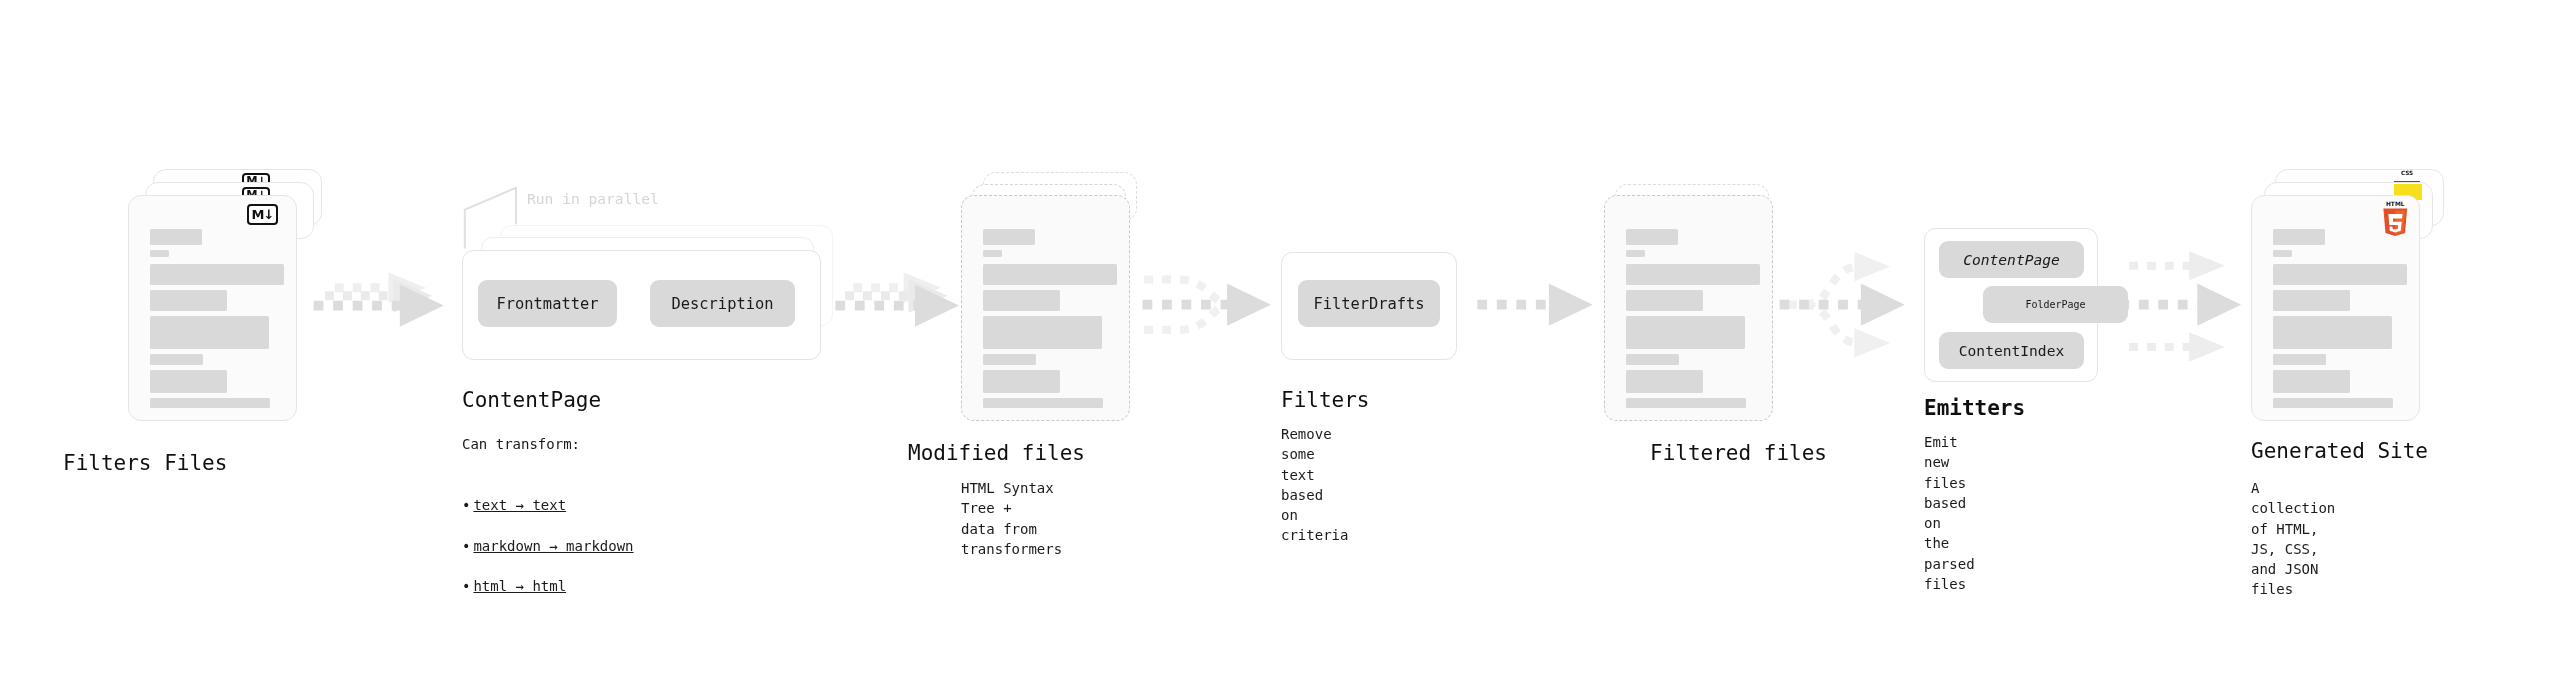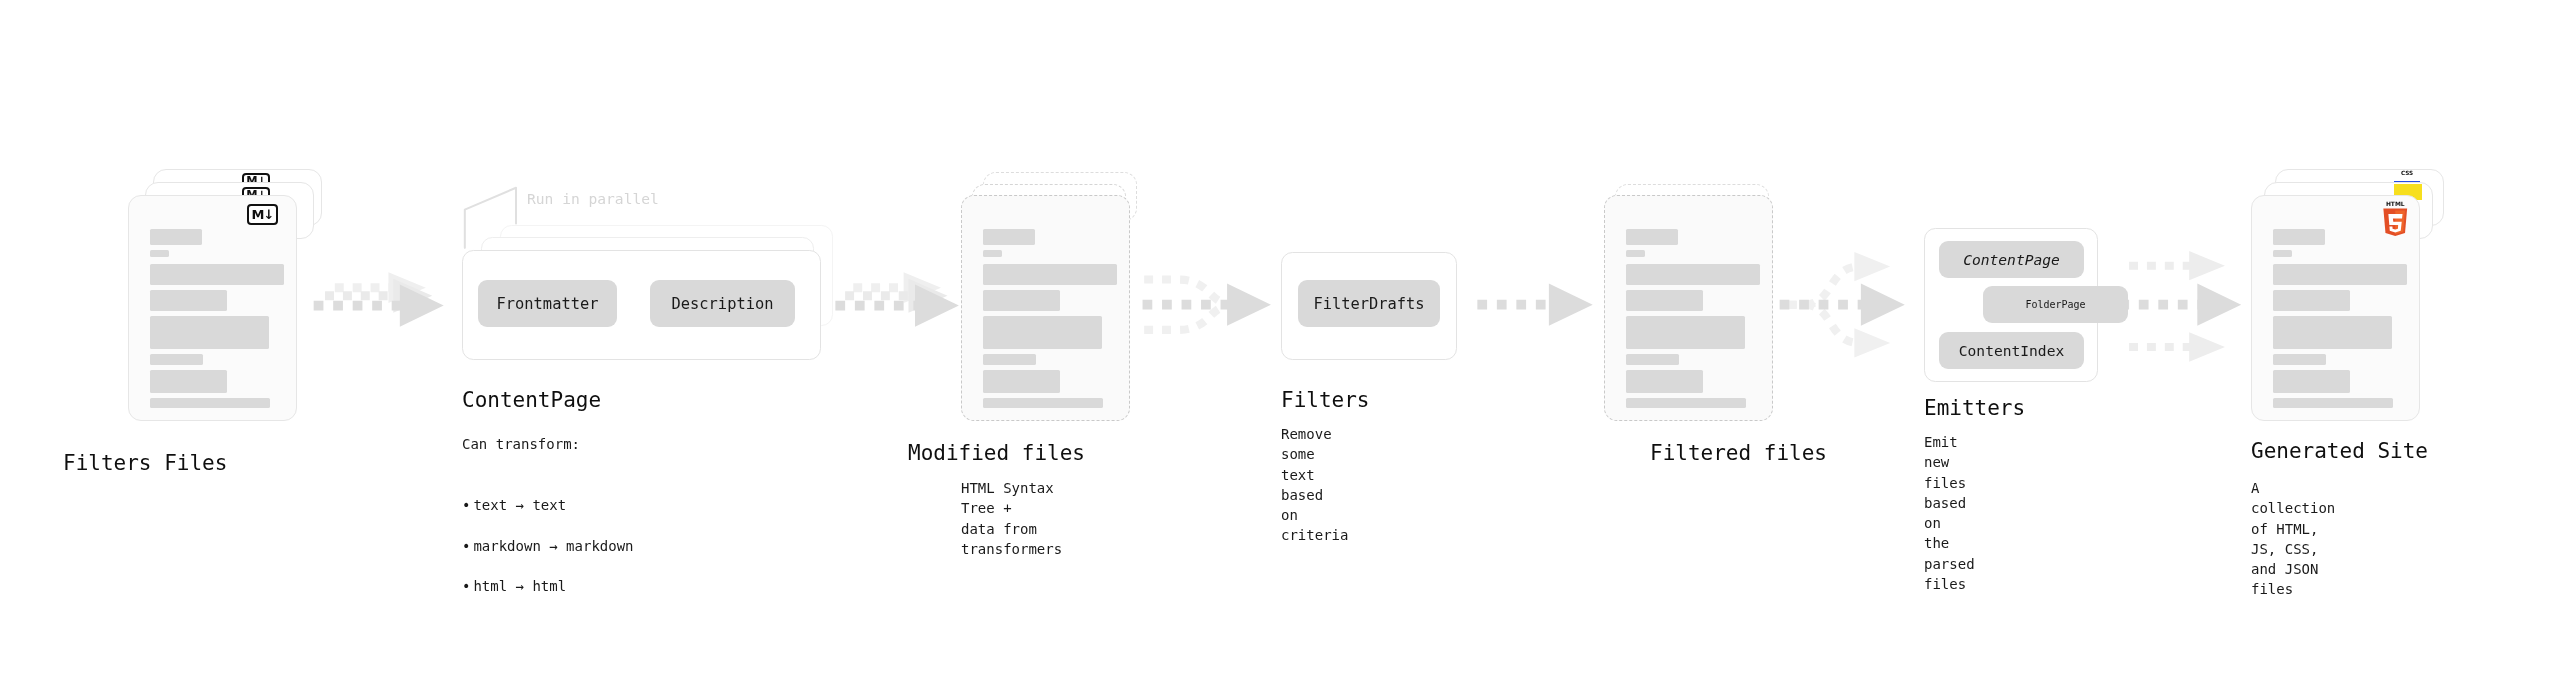--- a/index.html
+++ b/index.html
@@ -125,21 +125,21 @@
     font-family: "DejaVu Sans Mono", "Liberation Mono", monospace;
   }
   .sub {
     position: absolute;
     font-size: 14px;
     line-height: 1.45;
     color: #1a1a1a;
     white-space: pre-line;
     font-family: "DejaVu Sans Mono", "Liberation Mono", monospace;
   }
-  .sub .blist { margin: 0; padding: 0; list-style: none; }
+  .sub .blist { margin: 0; padding: 0; list-style: none; text-decoration: underline; }
   .sub .blist li { white-space: nowrap; padding-left: 11.4px; position: relative; }
   .sub .blist li:before {
     content: "\2022";
     position: absolute; left: 0;
   }
   .annot {
     position: absolute;
     font-size: 14.6px;
     color: #d5d5d5;
     white-space: nowrap;
@@ -329,21 +329,21 @@
 
     <div class="title" style="left:1604px; top:441px;margin-left:46px;">Filtered files</div>
   </div>
 
   <div class="node">
     <div class="procbox" style="left:1924px; top:228px; width:174px; height:154px;"></div>
     <div class="pill" style="left:1939px; top:241px; width:145px; height:37px; font-size:14.6px;font-style:italic;">ContentPage</div>
     <div class="pill" style="left:1983px; top:286px; width:145px; height:37px; font-size:10px;">FolderPage</div>
     <div class="pill" style="left:1939px; top:332px; width:145px; height:37px; font-size:14.6px;">ContentIndex</div>
 
-    <div class="title" style="left:1924px; top:396px;">Emitters</div>
+    <div class="title" style="left:1924px; top:396px;font-weight:bold;">Emitters</div>
     <div class="sub" style="left:1924px; top:432px;">Emit new files based on
 the parsed files</div>
   </div>
 
   <div class="node">
 
     <div class="card ghost" style="left:2275px; top:169px; width:169px; height:57px;"></div>
     <div class="css-badge" style="left:2394px; top:171px;">
       <span class="txt">CSS</span>
       <span class="bar"></span>

